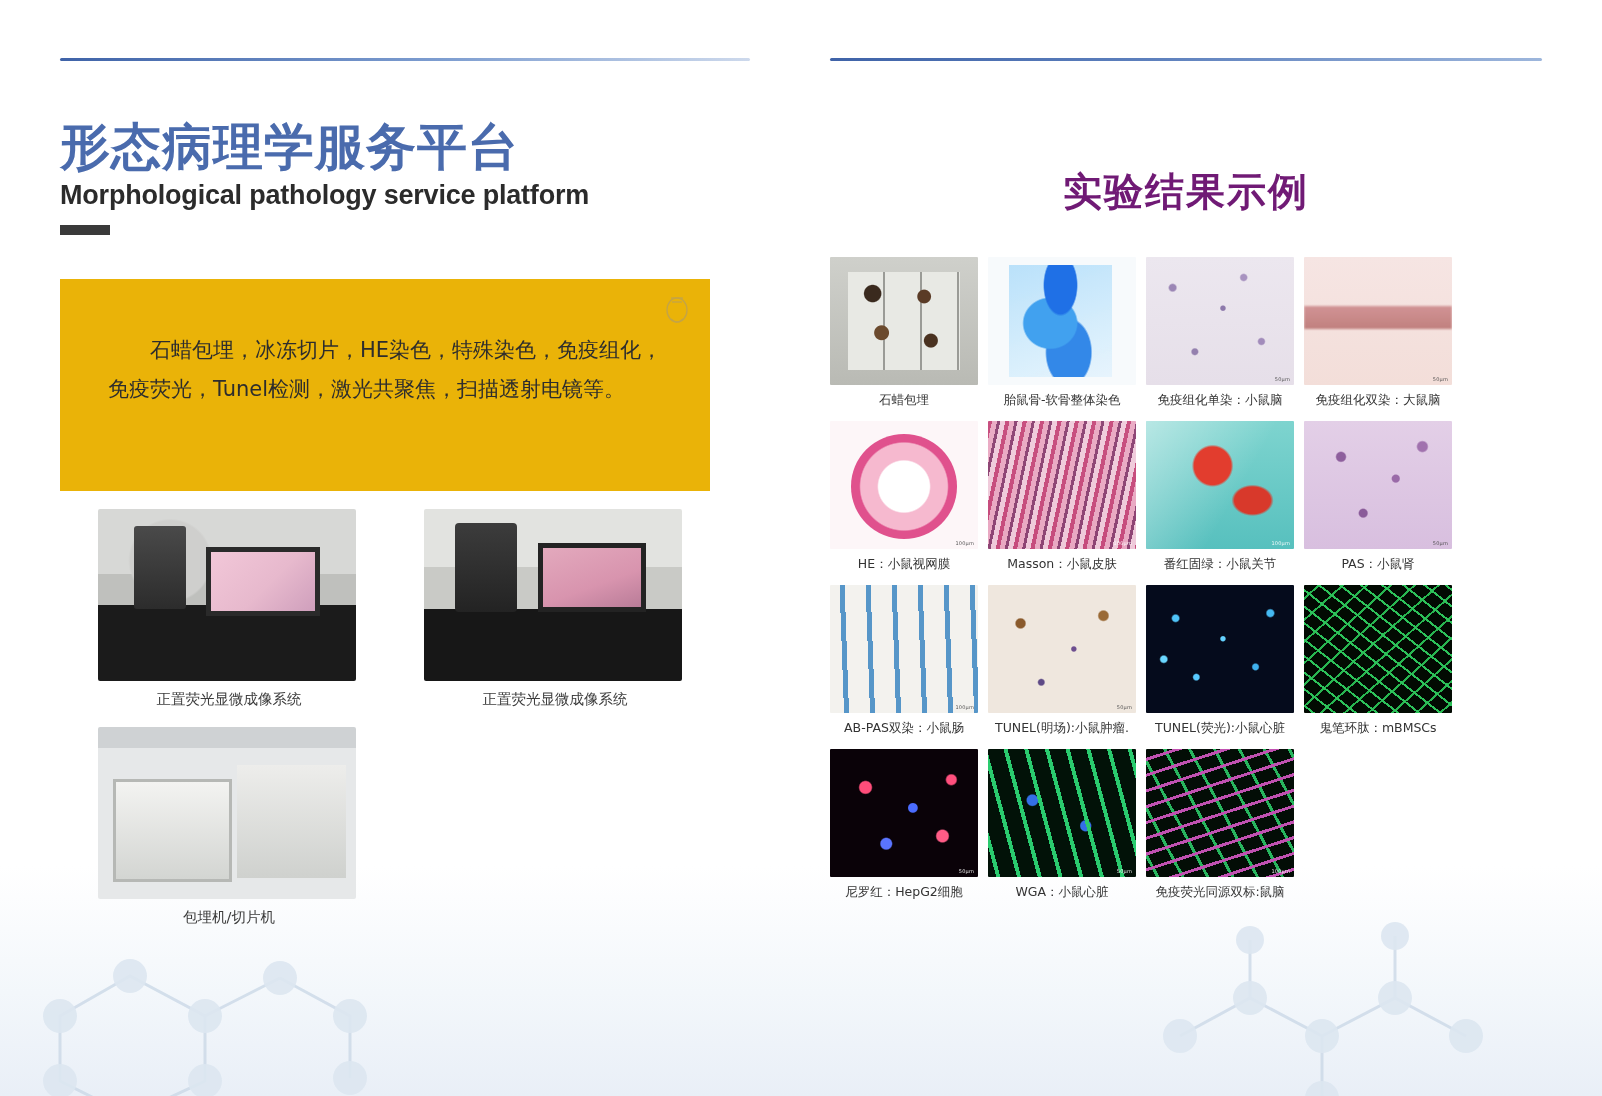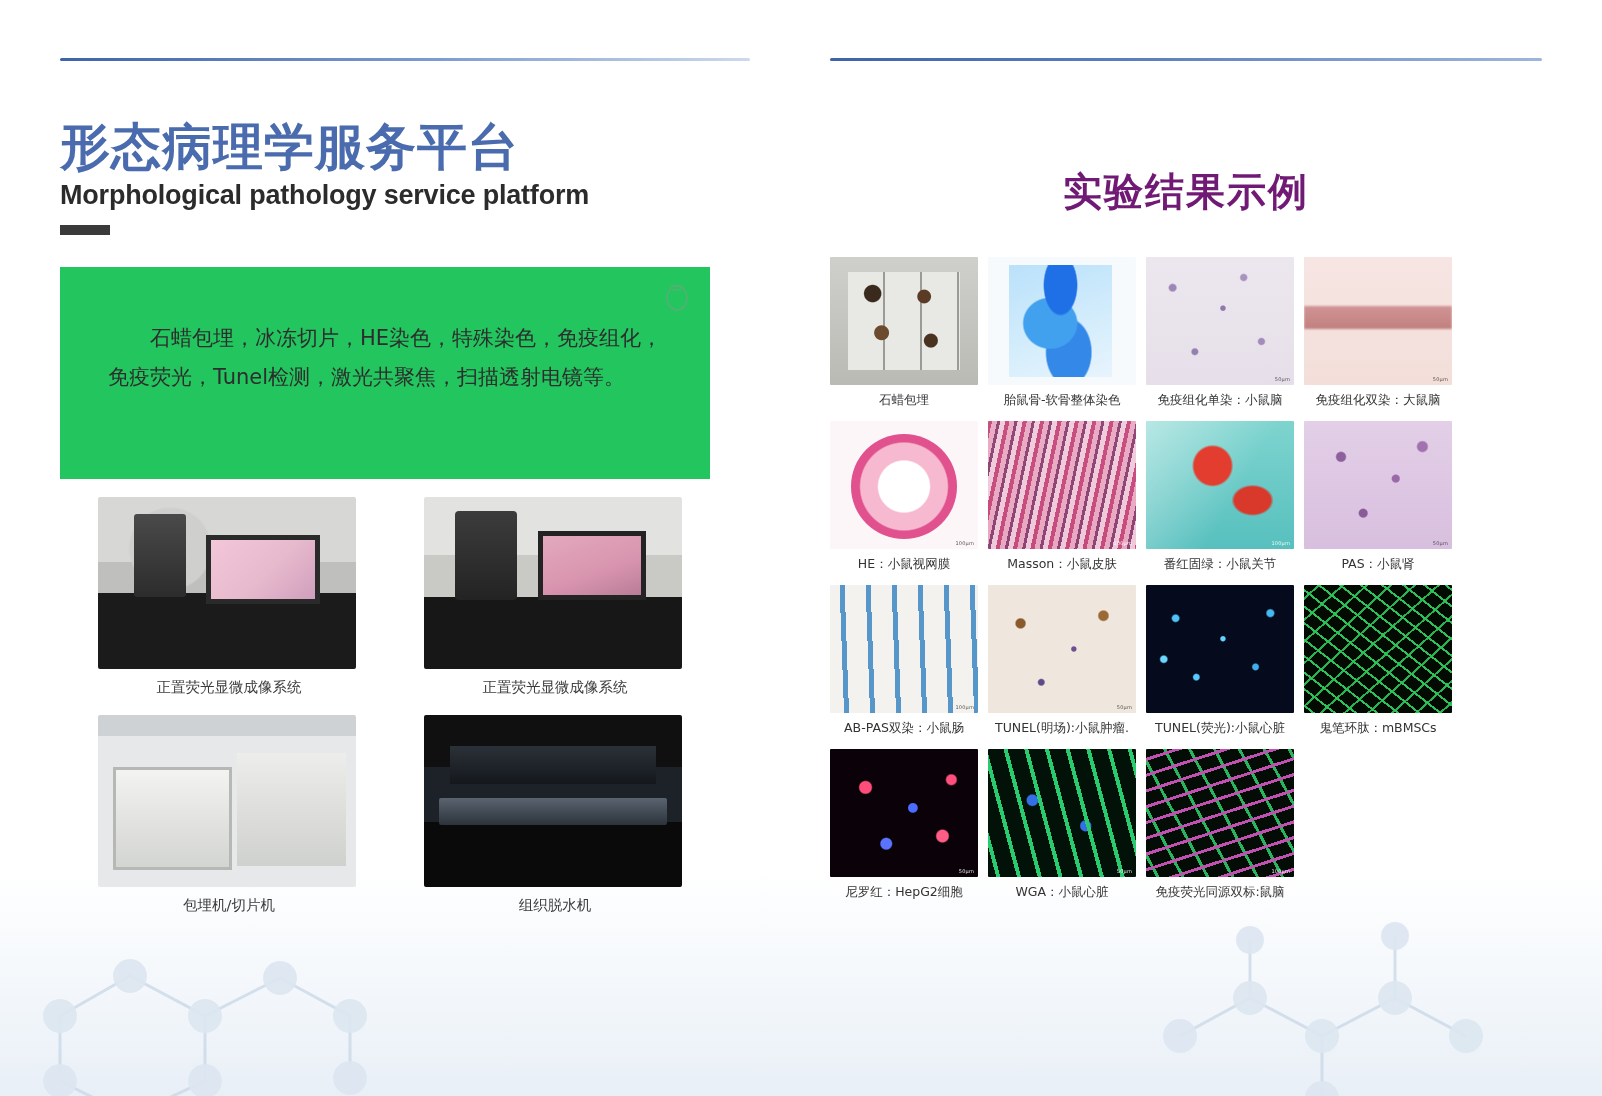--- a/index.html
+++ b/index.html
@@ -35,22 +35,22 @@
     letter-spacing:1px;
   }
   .title-en{
     margin-top:6px;
     font-size:27px;font-weight:bold;color:#2b2b2b;letter-spacing:-0.2px;
   }
   .title-bar{margin-top:14px;width:50px;height:10px;background:#3a3a3a;}
 
   
   .desc-panel{
-    position:relative;margin-top:32px;width:650px;height:212px;
-    background:#22c55e;
+    position:relative;margin-top:44px;width:650px;height:212px;
+    background:#eab308;
   }
   .desc-text{
     position:absolute;left:48px;top:52px;width:560px;
     font-size:21px;line-height:1.85;color:#2d2d2d;text-indent:2em;
     font-family:"DejaVu Sans","Liberation Sans",sans-serif;
   }
   .bulb-icon{position:absolute;right:18px;top:14px;width:30px;height:36px;opacity:.45;}
 
   
   .equip-grid{
@@ -305,26 +305,20 @@
         <div class="equip-cap">正置荧光显微成像系统</div>
       </div>
 
       <div class="equip-cell">
         <div class="equip-photo">
           <div class="ph eq3"></div>
         </div>
         <div class="equip-cap">包埋机/切片机</div>
       </div>
 
-      <div class="equip-cell">
-        <div class="equip-photo">
-          <div class="ph eq4"></div>
-        </div>
-        <div class="equip-cap">组织脱水机</div>
-      </div>
     </div>
   </div>
 
   <div class="col-right">
 
     <div class="rule rule-right"></div>
 
     <div class="title-right">实验结果示例</div>
 
     <div class="results-grid">

